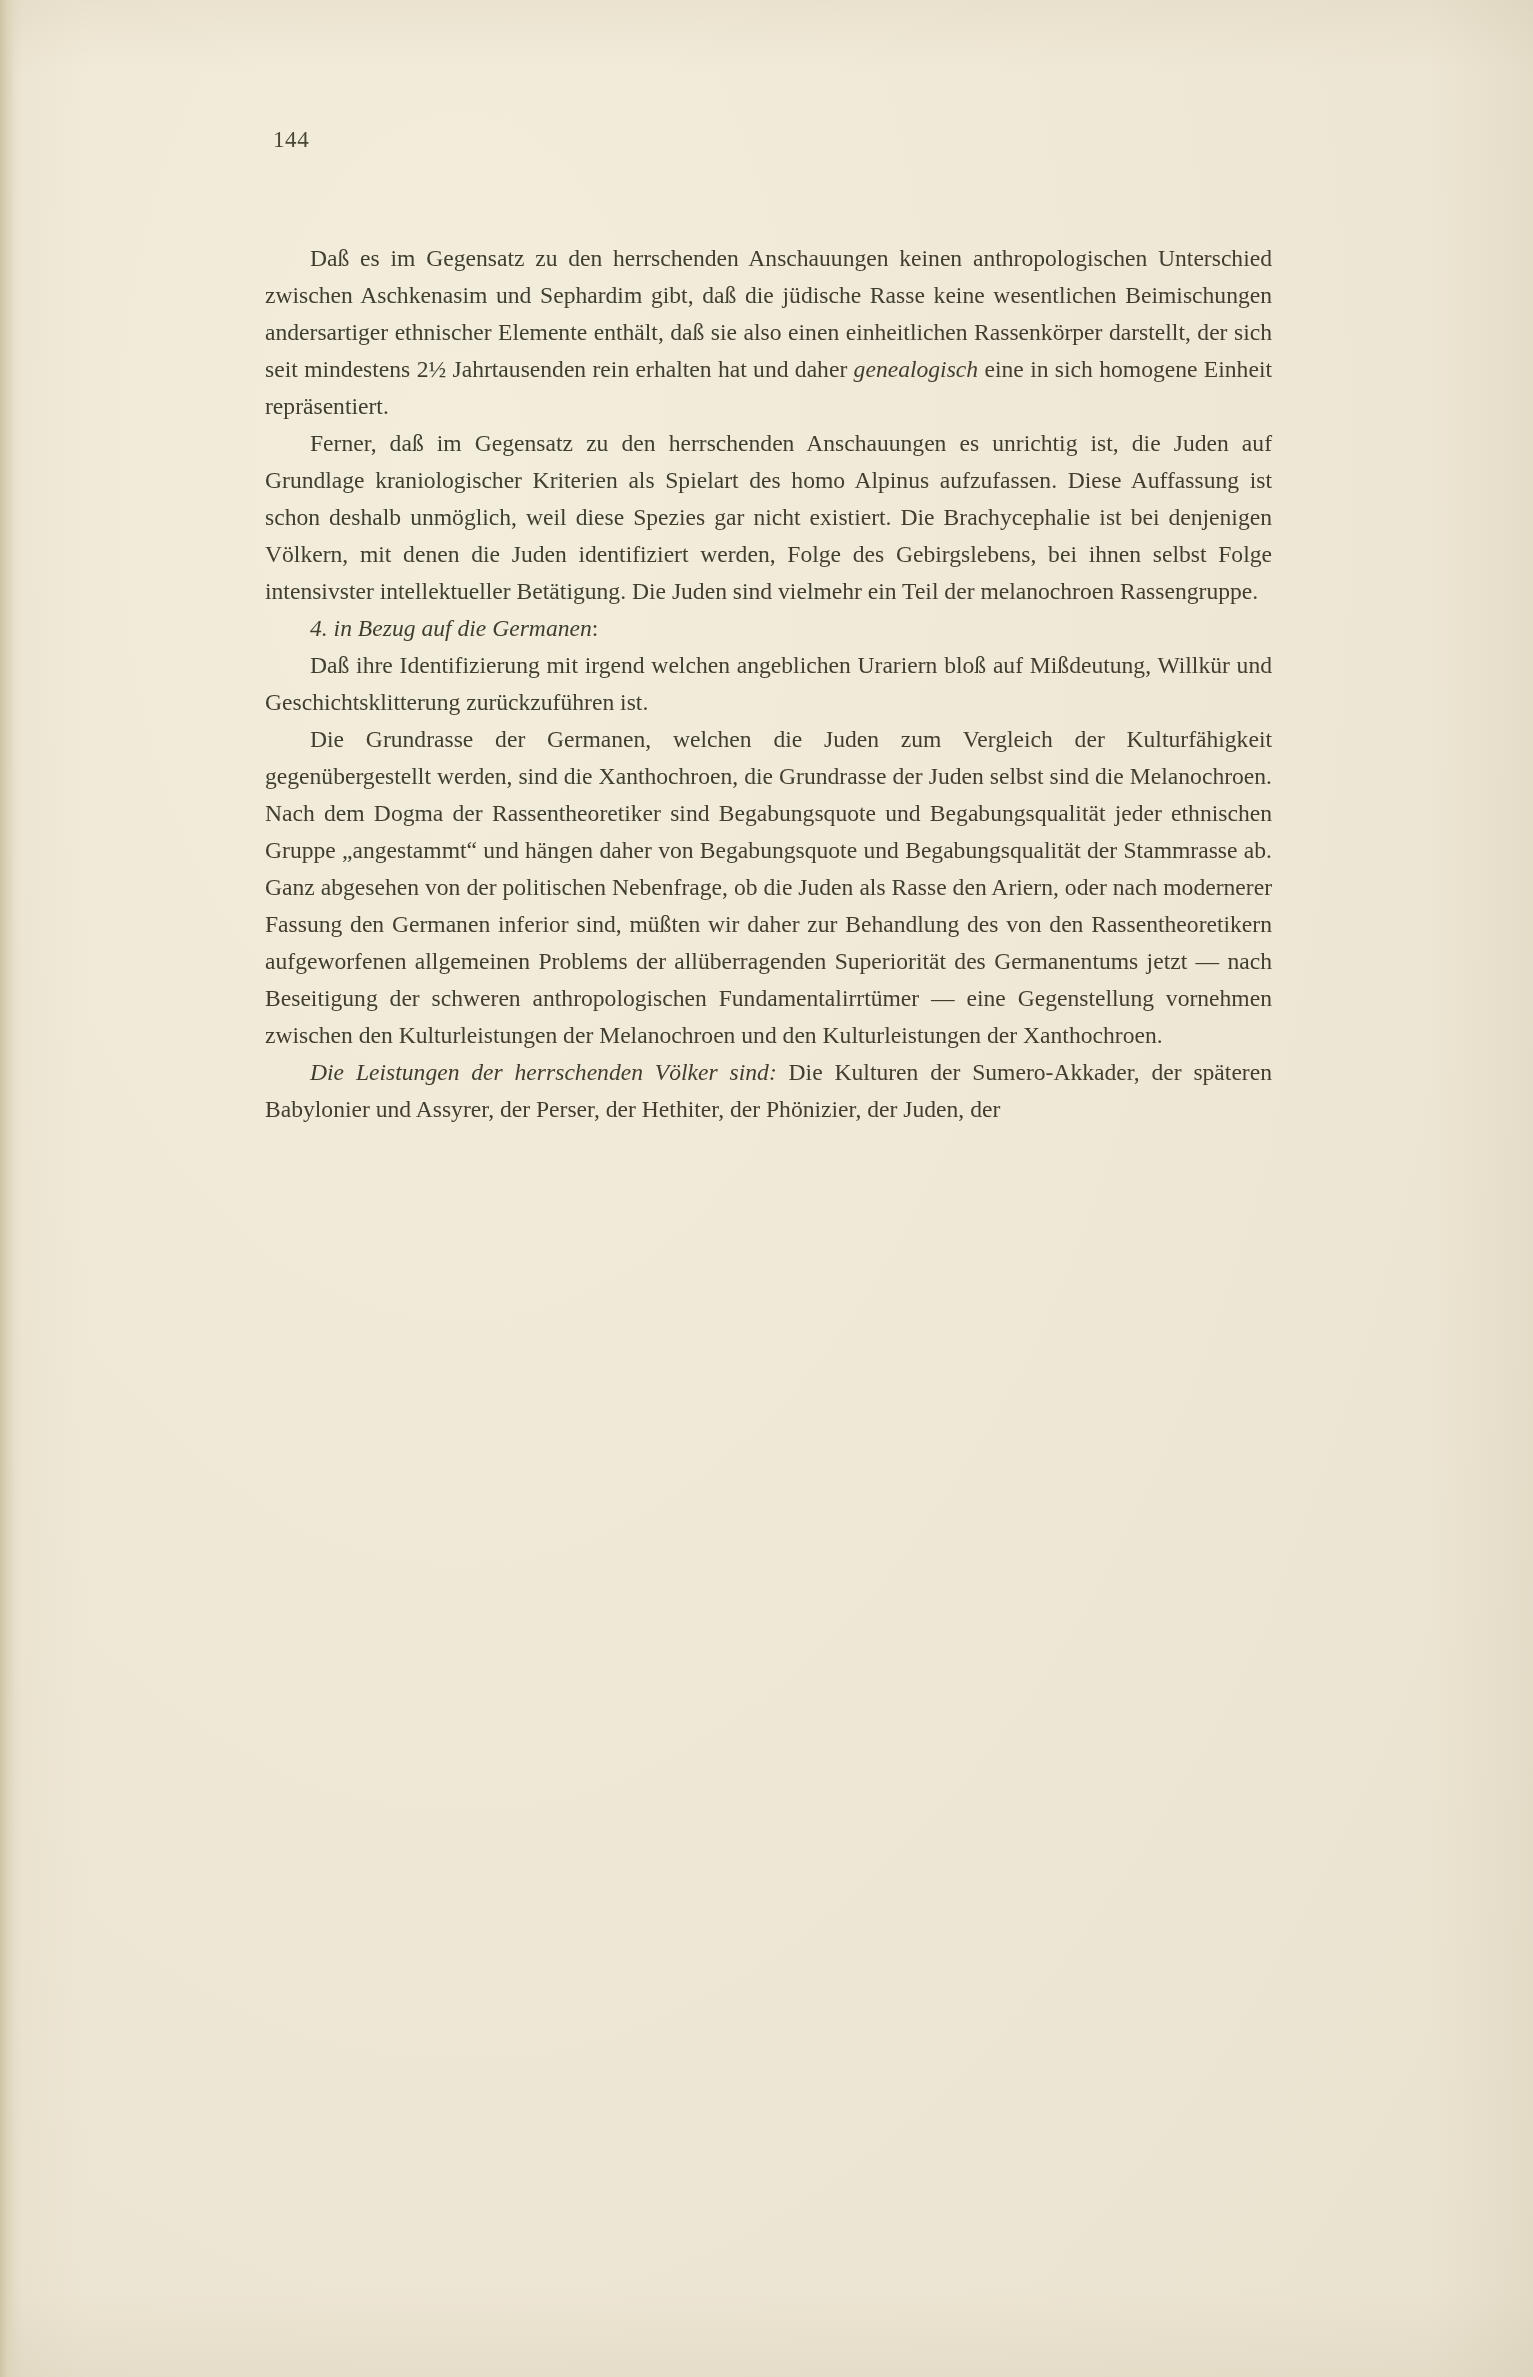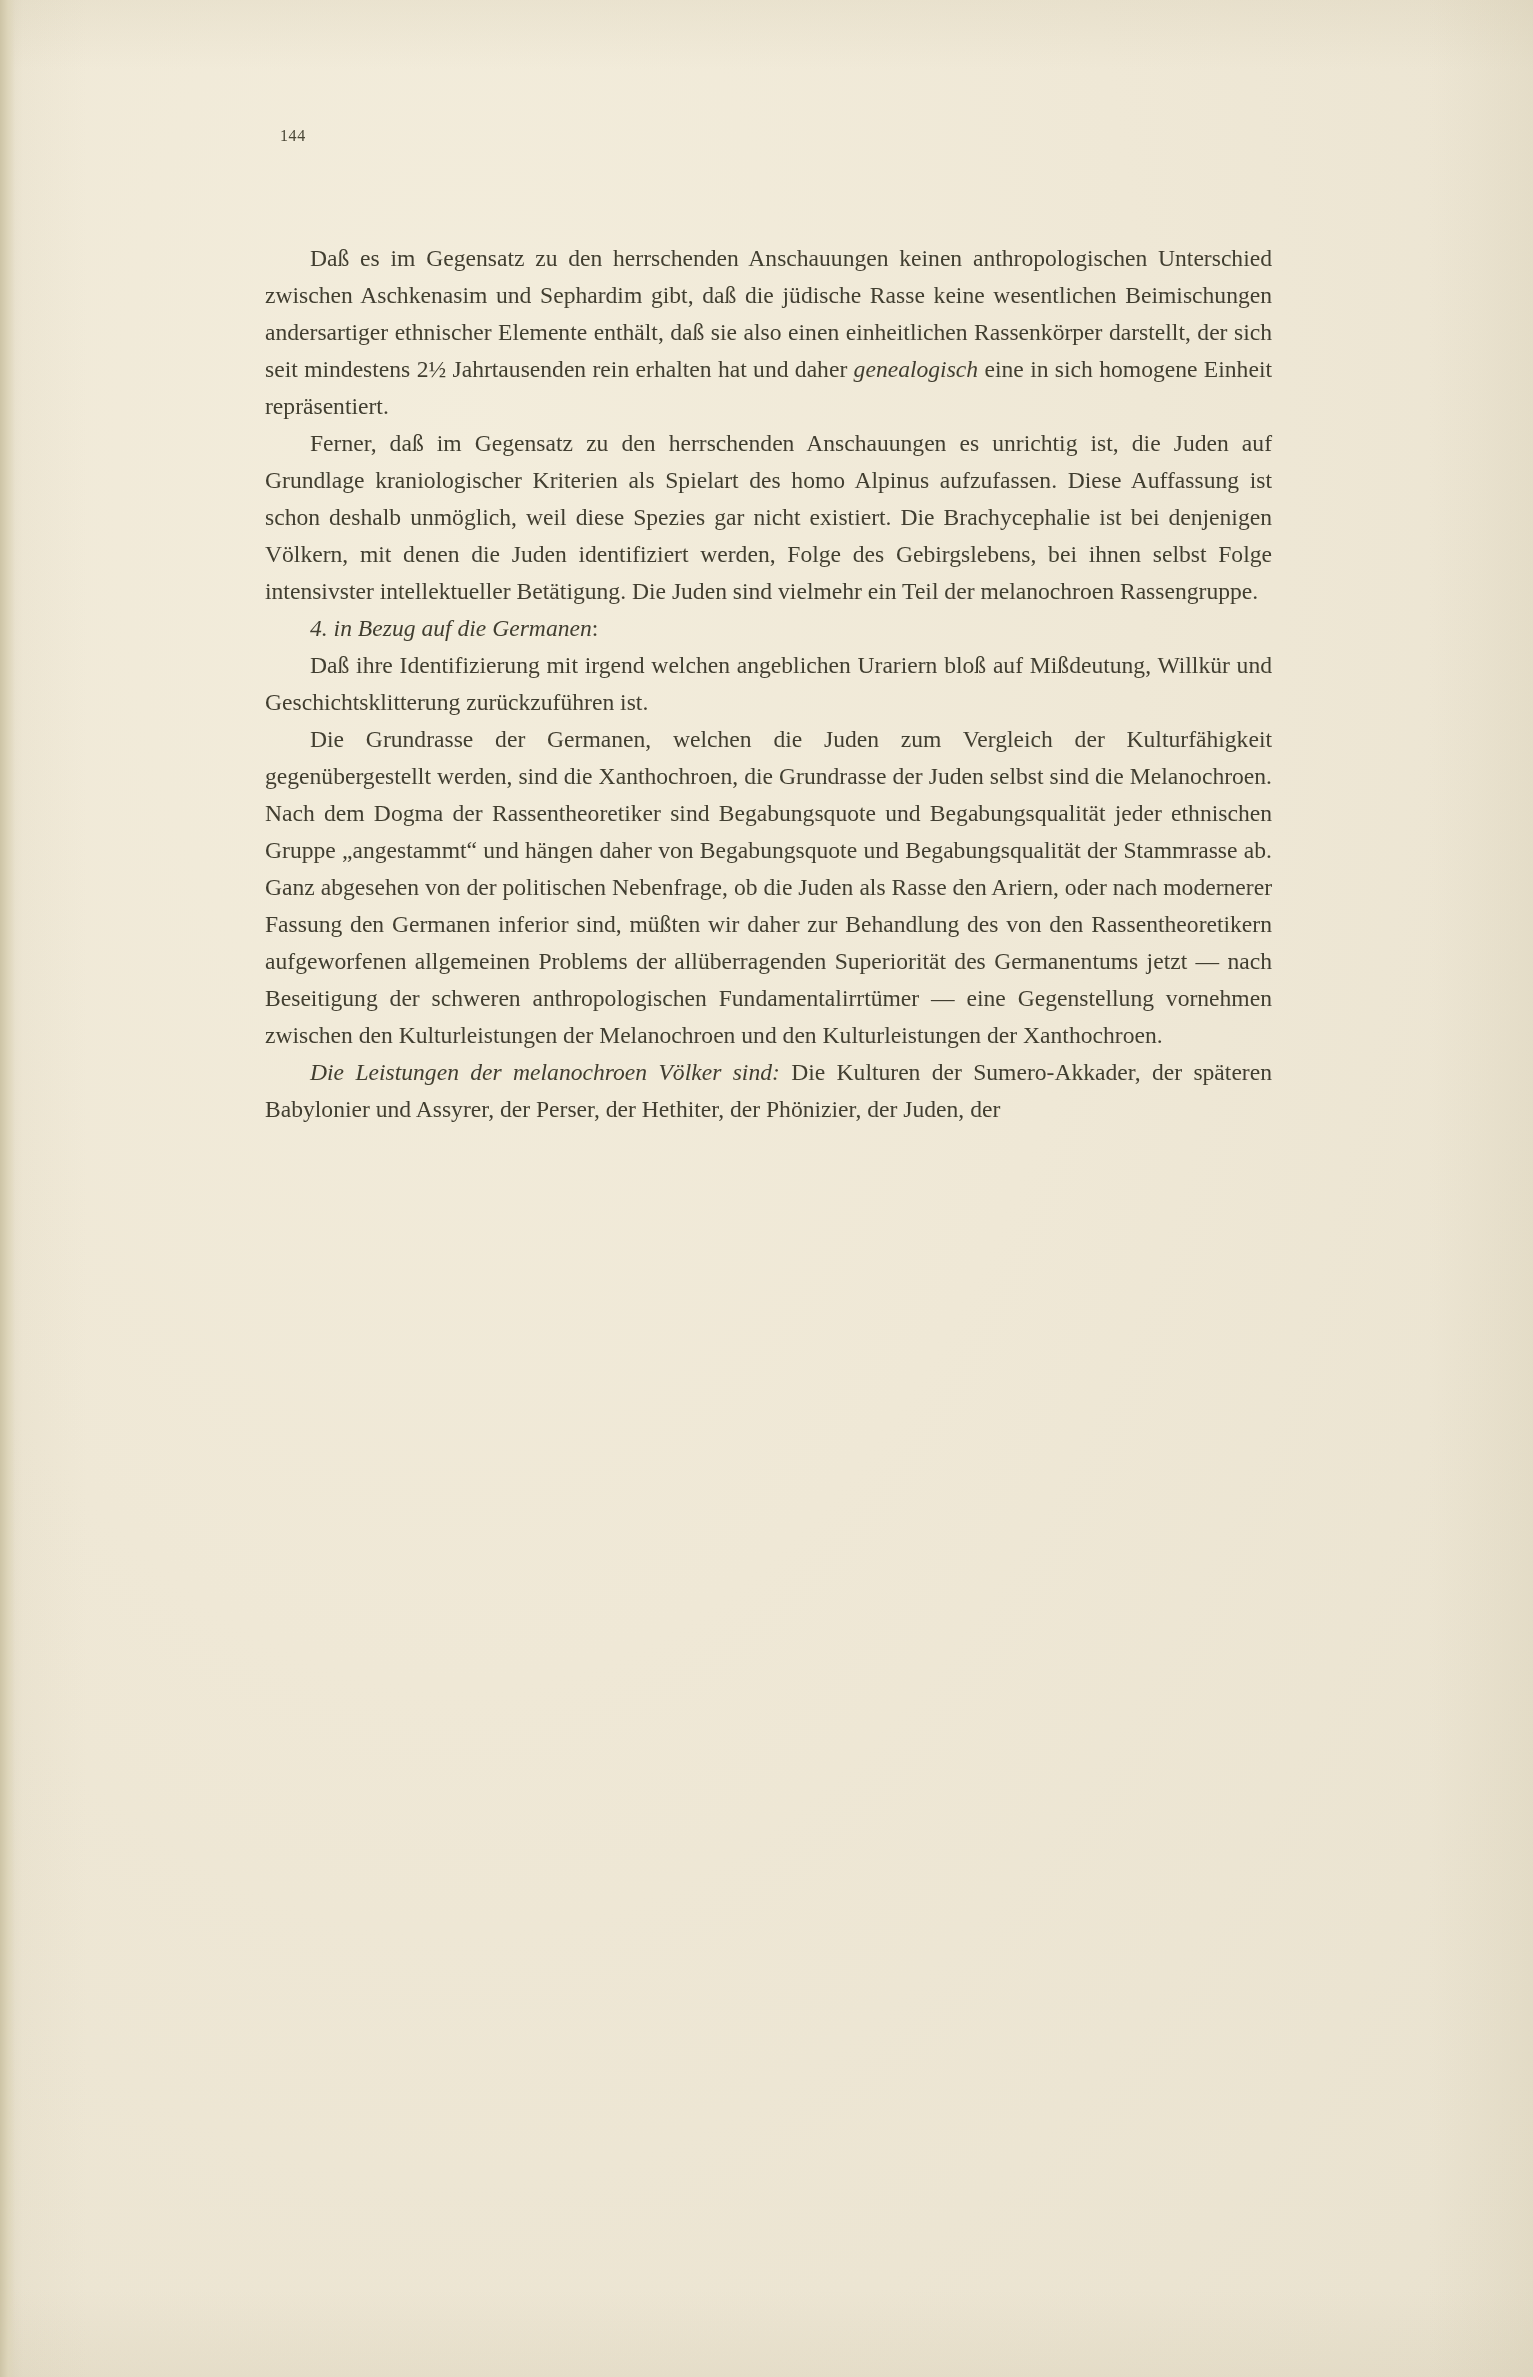--- a/index.html
+++ b/index.html
@@ -36,23 +36,23 @@
   }
   .edge-dark {
     position: absolute;
     left: 0; top: 0;
     width: 15px; height: 2377px;
     background: linear-gradient(90deg, #cdc4a6 0%, #ded6bb 55%, rgba(239,233,216,0) 100%);
     pointer-events: none;
   }
   .folio {
     position: absolute;
-    left: 280px;
+    left: 273px;
     top: 127px;
-    font-size: 16px;
+    font-size: 23px;
     letter-spacing: 0.6px;
     color: #4a4736;
   }
   .textblock {
     position: absolute;
     left: 265px;
     top: 204px;
     width: 1007px;
     font-size: 23.6px;
     line-height: 37px;
@@ -97,18 +97,18 @@
 
     <p>
       <span>Daß ihre Identifizierung mit irgend welchen angeblichen Urariern bloß auf Mißdeutung, Willkür und Geschichtsklitterung zurückzuführen ist.</span>
     </p>
 
     <p>
       <span>Die Grundrasse der Germanen, welchen die Juden zum Vergleich der Kulturfähigkeit gegenübergestellt werden, sind die Xanthochroen, die Grundrasse der Juden selbst sind die Melanochroen. Nach dem Dogma der Rassentheoretiker sind Begabungsquote und Begabungsqualität jeder ethnischen Gruppe „angestammt“ und hängen daher von Begabungsquote und Begabungsqualität der Stammrasse ab. Ganz abgesehen von der politischen Nebenfrage, ob die Juden als Rasse den Ariern, oder nach modernerer Fassung den Germanen inferior sind, müßten wir daher zur Behandlung des von den Rassentheoretikern aufgeworfenen allgemeinen Problems der allüberragenden Superiorität des Germanentums jetzt — nach Beseitigung der schweren anthropologischen Fundamentalirrtümer — eine Gegenstellung vornehmen zwischen den Kulturleistungen der Melanochroen und den Kulturleistungen der Xanthochroen.</span>
     </p>
 
     <p>
-      <span class="ital">Die Leistungen der melanochroen Völker sind:</span><span> Die Kulturen der Sumero-Akkader, der späteren Babylonier und Assyrer, der Perser, der Hethiter, der Phönizier, der Juden, der</span>
+      <span class="ital">Die Leistungen der herrschenden Völker sind:</span><span> Die Kulturen der Sumero-Akkader, der späteren Babylonier und Assyrer, der Perser, der Hethiter, der Phönizier, der Juden, der</span>
     </p>
 
   </div>
 </div>
 
 
 </body></html>

